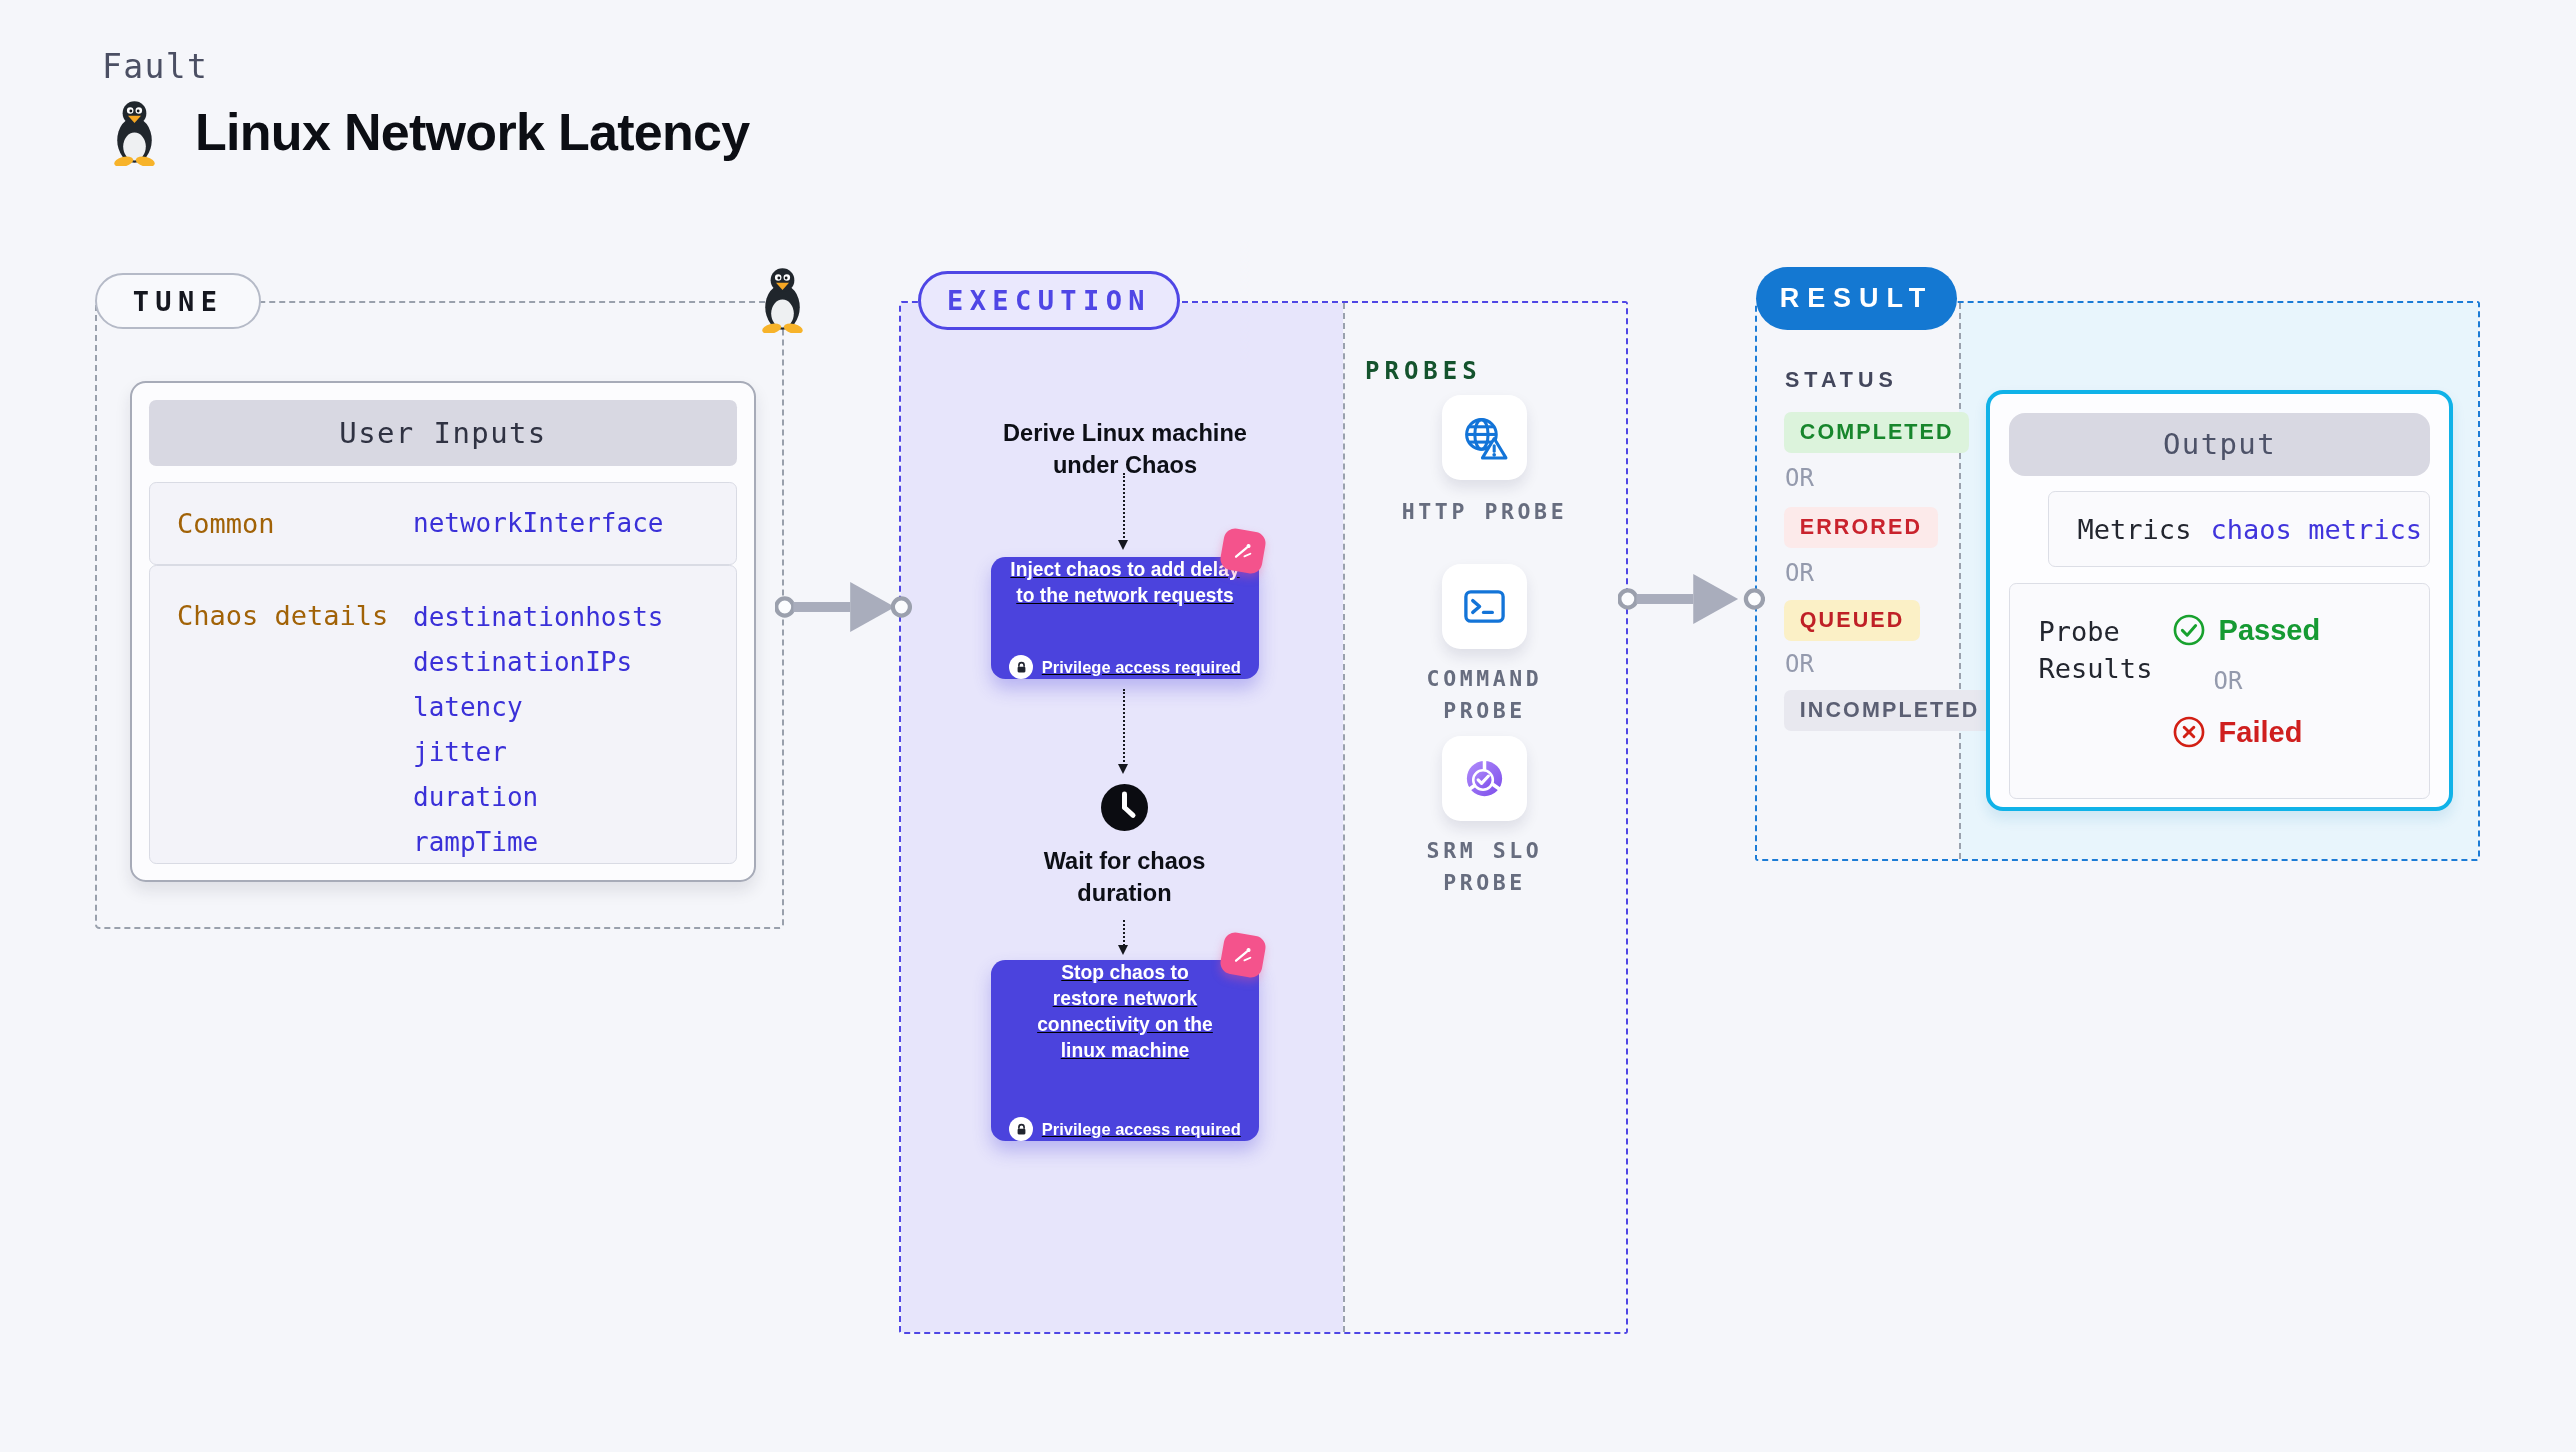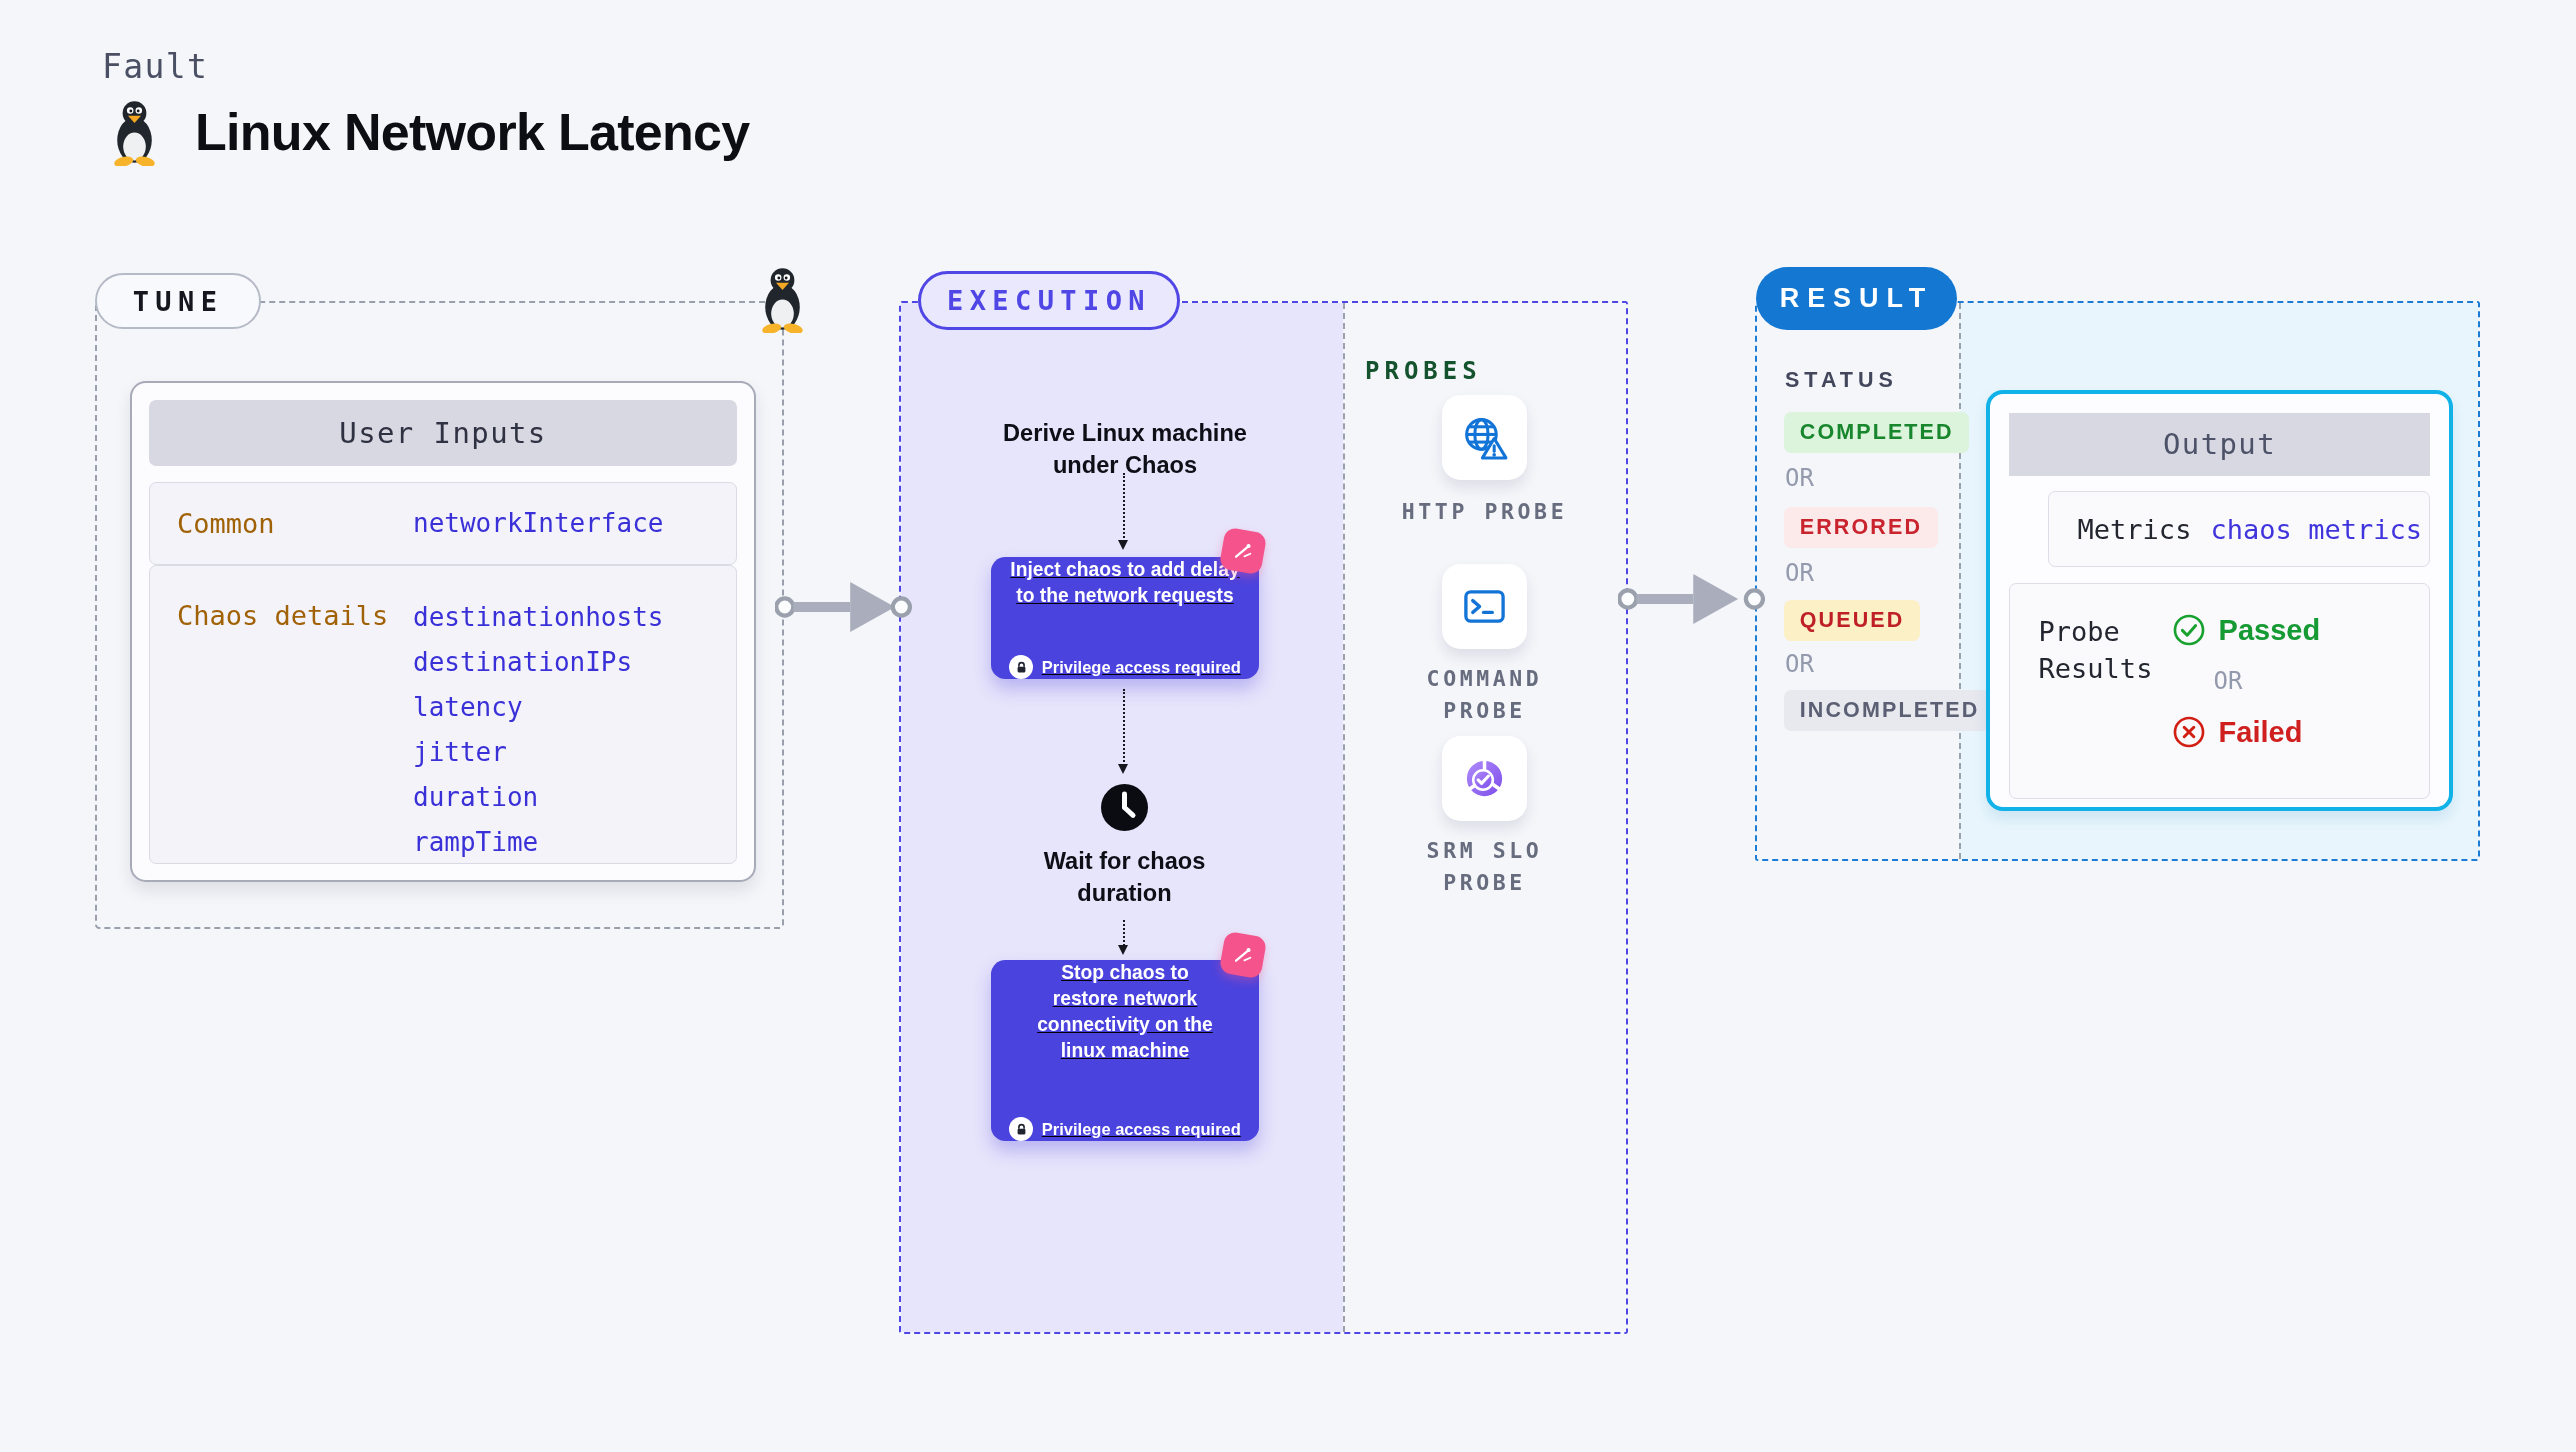--- a/index.html
+++ b/index.html
@@ -82,21 +82,21 @@
   .st-errored   { left:1784px; top:507px; background:#fceaea; color:#c9232d; }
   .st-queued    { left:1784px; top:600px; background:#fbf0c6; color:#bf2026; }
   .st-incompleted { left:1784px; top:690px; background:#e8e8ef; color:#5b5f73; }
   .or-text { font-size:24px; color:#949aad; z-index:3; }
   .or-1 { left:1785px; top:464px; }
   .or-2 { left:1785px; top:559px; }
   .or-3 { left:1785px; top:650px; }
 
   
   .output-card { left:1986px; top:390px; width:467px; height:421px; background:#fdfdff; border:4.3px solid #10b2e8; border-radius:17px; padding:18.6px; z-index:3; box-shadow:0 7.2px 13px rgba(20,120,180,.12); }
-  .out-header { height:63px; background:#d8d8e2; border-radius:0; display:flex; align-items:center; justify-content:center; font-size:29px; color:#4d5268; letter-spacing:1.4px; }
+  .out-header { height:63px; background:#d8d8e2; border-radius:16px; display:flex; align-items:center; justify-content:center; font-size:29px; color:#4d5268; letter-spacing:1.4px; }
   .out-row { background:#fafafd; border:1.4px solid #dcdee6; border-radius:7.2px; display:flex; padding-left:29px; }
   .metrics-row { margin-top:15.8px; height:76px; align-items:center;margin-left:39px; }
   .probe-results-row { margin-top:15.8px; height:216px; padding-top:29px; }
   .out-label { width:133px; font-size:27px; color:#23262f; line-height:37px; flex:0 0 auto; }
   .metrics-value { font-size:27px; color:#4034dc; }
   .verdict-col { display:flex; flex-direction:column; gap:20px; }
   .verdict-line { display:flex; align-items:center; gap:13px; }
   .passed-text { font-size:29px; font-weight:800; color:#169a33; }
   .failed-text { font-size:29px; font-weight:800; color:#cf1f1f; }
   .verdict-or { margin-left:42px; }

